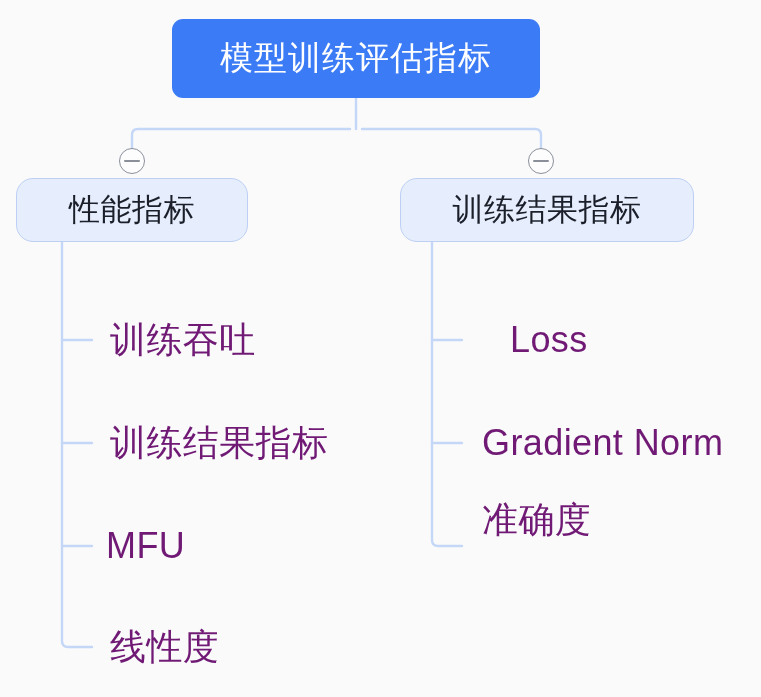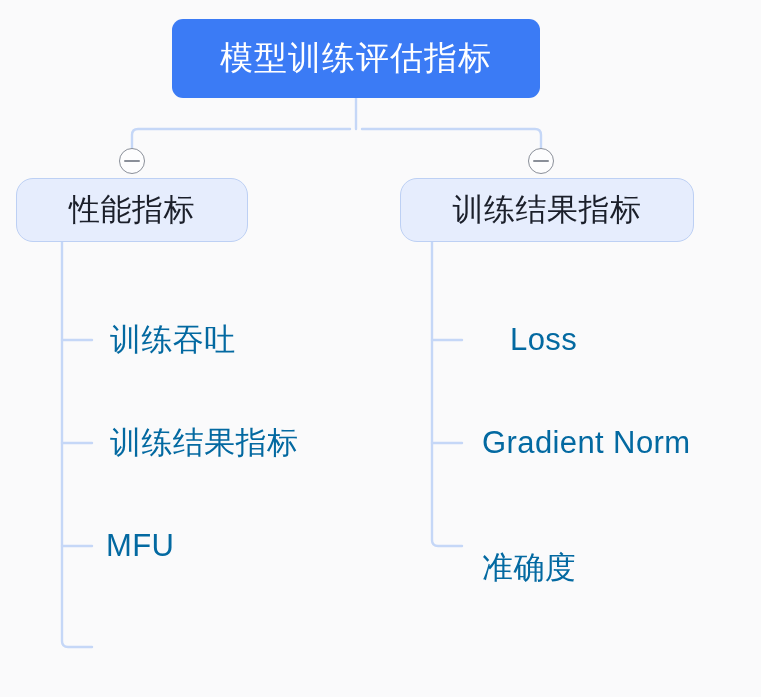--- a/index.html
+++ b/index.html
@@ -85,22 +85,22 @@
   }
   .node-branch.b1 {
     left: 400px;
     top: 178px;
     width: 294px;
   }
 
   
   .node-leaf {
     justify-content: flex-start;
-    color: #0369a1;
-    font-size: 31px;
+    color: #701a75;
+    font-size: 36px;
     height: 40px;
     letter-spacing: 0.4px;
   }
 
   
   .toggle {
     position: absolute;
     width: 26px;
     height: 26px;
     border-radius: 50%;
@@ -150,22 +150,23 @@
 
     <div class="node node-root">模型训练评估指标</div>
 
     <div class="node node-branch b0">性能指标</div>
 
     <div class="node node-branch b1">训练结果指标</div>
 
     <div class="node node-leaf" style="left:110px; top:320px;">训练吞吐</div>
     <div class="node node-leaf" style="left:110px; top:423px;">训练结果指标</div>
     <div class="node node-leaf" style="left:106px; top:526px;">MFU</div>
+    <div class="node node-leaf" style="left:110px; top:627px;">线性度</div>
 
     <div class="node node-leaf" style="left:510px; top:320px;">Loss</div>
     <div class="node node-leaf" style="left:482px; top:423px;">Gradient Norm</div>
-    <div class="node node-leaf" style="left:482px; top:548px;">准确度</div>
+    <div class="node node-leaf" style="left:482px; top:500px;">准确度</div>
 
     <div class="toggle t0"></div>
     <div class="toggle t1"></div>
 
   </div>
 </div>
 
 </body></html>

